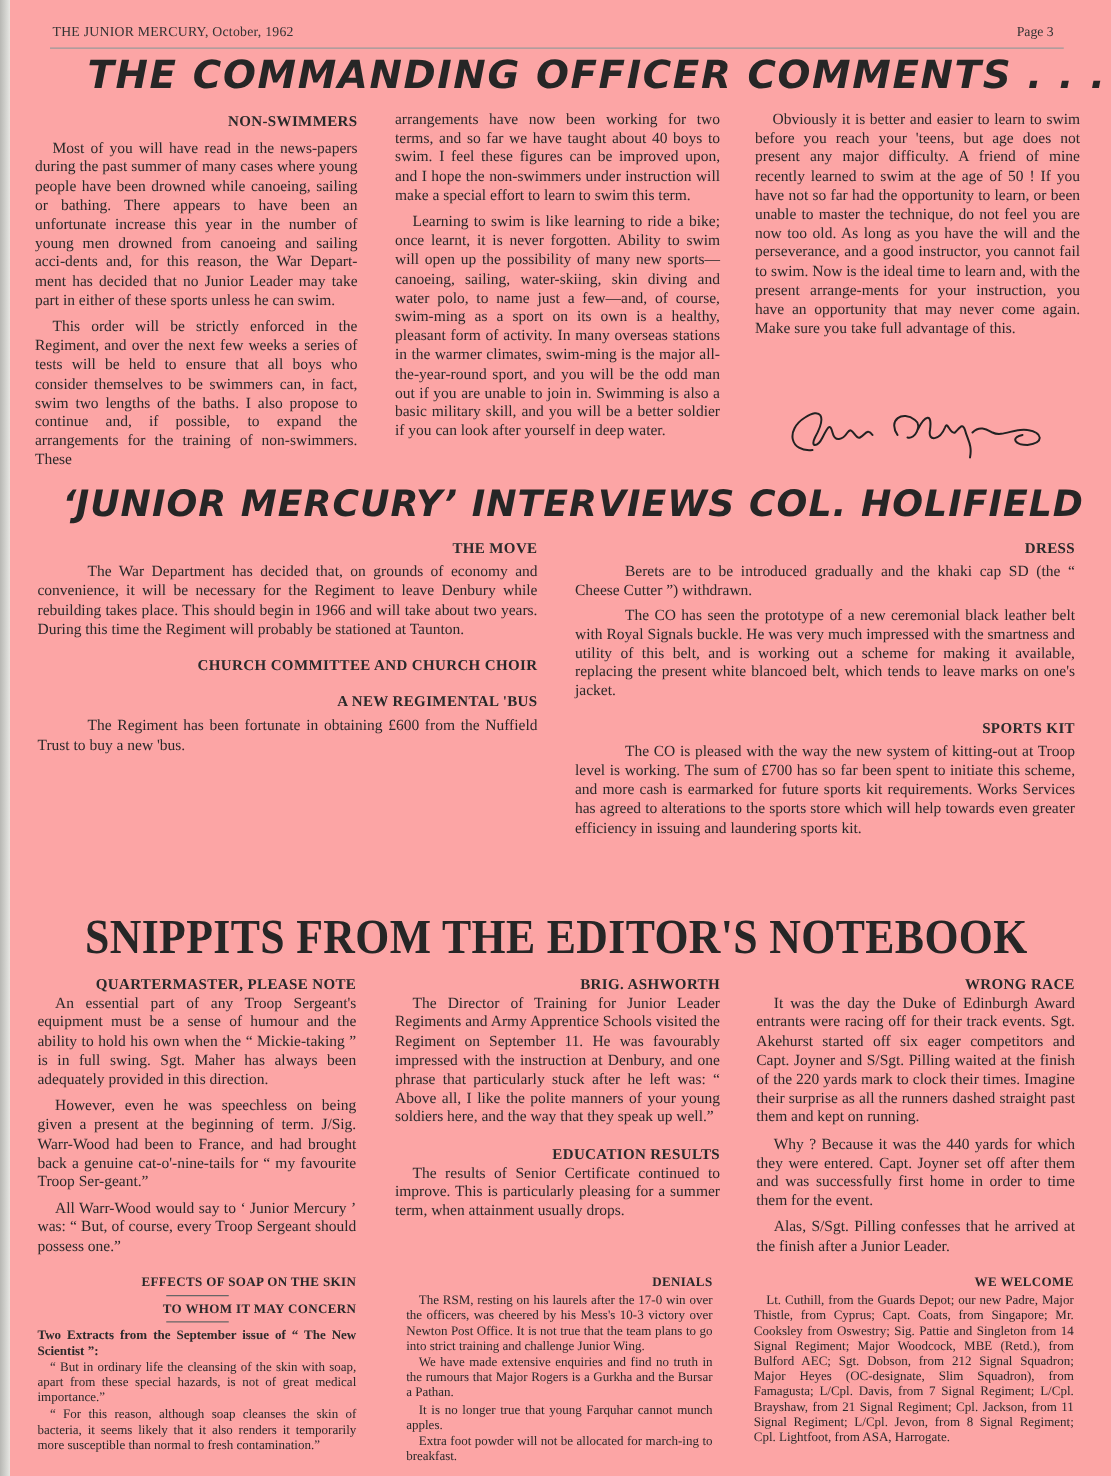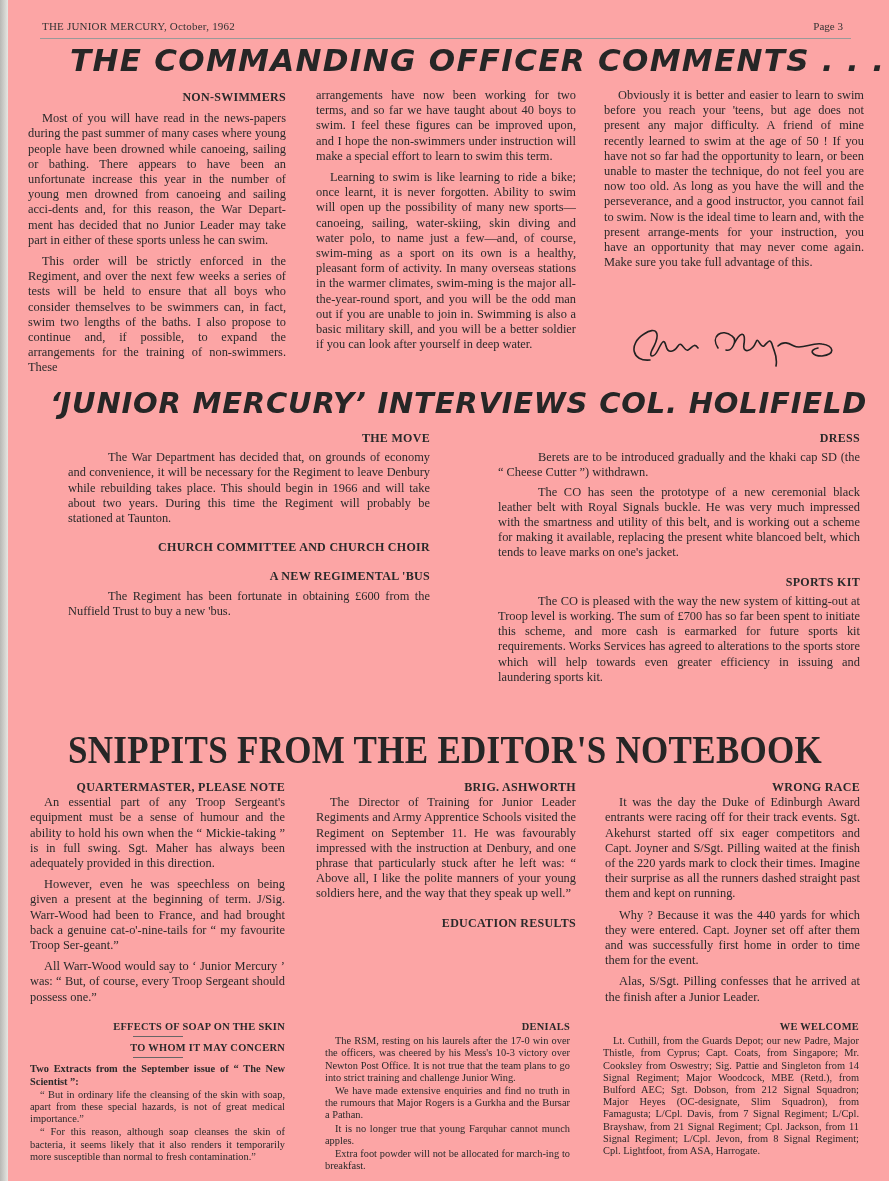--- a/index.html
+++ b/index.html
@@ -11,21 +11,21 @@
   .rule{position:absolute;left:40px;right:38px;top:38px;border-top:1px solid #999;}
   .h-sans{position:absolute;font-family:"DejaVu Sans","Liberation Sans",sans-serif;font-weight:bold;font-style:italic;color:#262626;white-space:nowrap;}
   .h1{left:70px;top:42px;font-size:31px;letter-spacing:1.3px;}
   .h2{left:50px;top:386px;font-size:29px;letter-spacing:0.8px;}
   .h3{position:absolute;left:68px;top:728px;font-family:"Liberation Serif",serif;font-weight:bold;font-size:35px;letter-spacing:0.3px;color:#262626;white-space:nowrap;transform:scaleY(1.12);transform-origin:top left;}
   .col{position:absolute;font-size:12.4px;line-height:15.2px;text-align:justify;}
   .col p{margin:0;text-indent:14px;}
   .col p + p{margin-top:6px;}
   .sub{text-align:right;font-weight:bold;font-size:12px;letter-spacing:0.3px;margin:0 0 2px 0;text-indent:0 !important;}
   .wide p{text-indent:40px;}
-  .wide p + p{margin-top:4px;margin-left:38px;}
+  .wide p + p{margin-top:4px;}
   .gap{height:14px;}
   .small{font-size:10.4px;line-height:12.2px;}
   .small p{text-indent:10px;}
   .small p + p{margin-top:1px;}
   .small .sub{font-size:10.4px;margin-bottom:2px;}
   .miniRule{width:50px;margin:3px auto 5px auto;border-top:1px solid #666;}
   .boldlead{font-weight:bold;text-indent:0 !important;}
   .sig{position:absolute;left:622px;top:322px;width:240px;height:50px;}
 </style>
 </head>
@@ -83,20 +83,21 @@
     <p class="sub">QUARTERMASTER, PLEASE NOTE</p>
     <p style="margin-top:0">An essential part of any Troop Sergeant's equipment must be a sense of humour and the ability to hold his own when the “ Mickie-taking ” is in full swing. Sgt. Maher has always been adequately provided in this direction.</p>
     <p>However, even he was speechless on being given a present at the beginning of term. J/Sig. Warr-Wood had been to France, and had brought back a genuine cat-o'-nine-tails for “ my favourite Troop Ser-geant.”</p>
     <p>All Warr-Wood would say to ‘ Junior Mercury ’ was: “ But, of course, every Troop Sergeant should possess one.”</p>
   </div>
   <div class="col" style="left:316px;top:780px;width:260px;">
     <p class="sub">BRIG. ASHWORTH</p>
     <p style="margin-top:0">The Director of Training for Junior Leader Regiments and Army Apprentice Schools visited the Regiment on September 11. He was favourably impressed with the instruction at Denbury, and one phrase that particularly stuck after he left was: “ Above all, I like the polite manners of your young soldiers here, and the way that they speak up well.”</p>
     <div class="gap"></div>
     <p class="sub">EDUCATION RESULTS</p>
+    <p style="margin-top:0">The results of Senior Certificate continued to improve. This is particularly pleasing for a summer term, when attainment usually drops.</p>
   </div>
   <div class="col" style="left:605px;top:780px;width:255px;">
     <p class="sub">WRONG RACE</p>
     <p style="margin-top:0">It was the day the Duke of Edinburgh Award entrants were racing off for their track events. Sgt. Akehurst started off six eager competitors and Capt. Joyner and S/Sgt. Pilling waited at the finish of the 220 yards mark to clock their times. Imagine their surprise as all the runners dashed straight past them and kept on running.</p>
     <p>Why ? Because it was the 440 yards for which they were entered. Capt. Joyner set off after them and was successfully first home in order to time them for the event.</p>
     <p>Alas, S/Sgt. Pilling confesses that he arrived at the finish after a Junior Leader.</p>
   </div>
 
   <div class="col small" style="left:30px;top:1021px;width:255px;">
     <p class="sub">EFFECTS OF SOAP ON THE SKIN</p>

